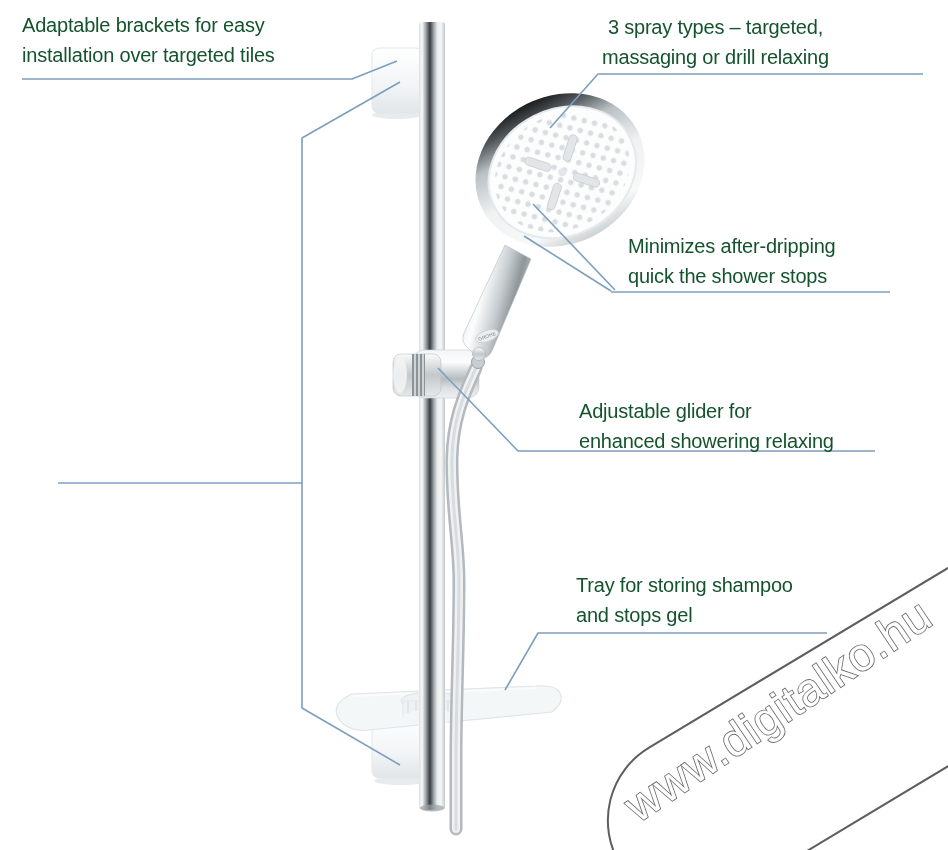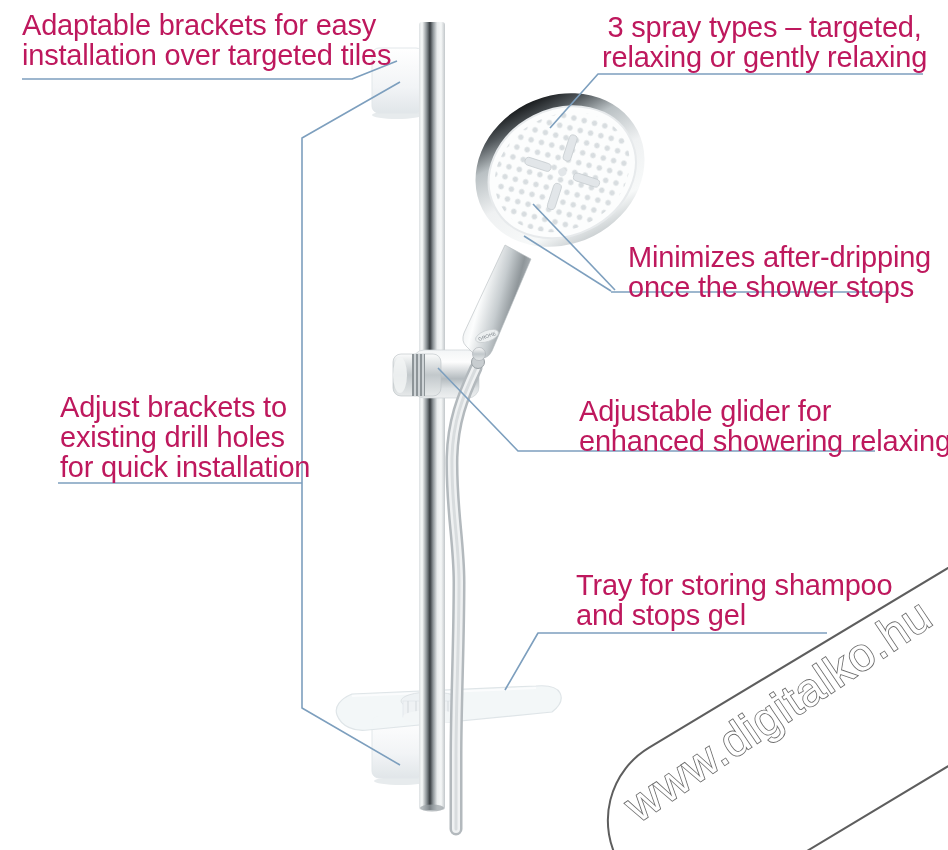--- a/index.html
+++ b/index.html
@@ -2,21 +2,21 @@
 <html><head>
 <meta charset="utf-8">
 <style>
   html,body{margin:0;padding:0;background:#ffffff;}
   .canvas{
     position:relative;width:948px;height:850px;overflow:hidden;
     background:#ffffff;font-family:"Liberation Sans",sans-serif;
   }
   svg.art{position:absolute;left:0;top:0;}
   .callout{
-    position:absolute;color:#be185d;font-size:29px;line-height:30px;
+    position:absolute;color:#14532d;font-size:20px;line-height:30px;
     letter-spacing:-0.2px;white-space:nowrap;
   }
   .callout .l{display:block;}
 </style>
 </head>
 <body>
 
 <div class="canvas">
 
   <svg class="art" width="948" height="850" viewBox="0 0 948 850">
@@ -169,33 +169,28 @@
     </g>
   </svg>
 
   <div class="callout" style="left:22px;top:10px;">
     <span class="l">Adaptable brackets for easy</span>
     <span class="l">installation over targeted tiles</span>
   </div>
 
   <div class="callout" style="left:602px;top:12px;text-align:center;">
     <span class="l">3 spray types – targeted,</span>
-    <span class="l">relaxing or gently relaxing</span>
-  </div>
-
-  <div class="callout" style="left:628px;top:242px;">
+    <span class="l">massaging or drill relaxing</span>
+  </div>
+
+  <div class="callout" style="left:628px;top:231px;">
     <span class="l">Minimizes after-dripping</span>
-    <span class="l">once the shower stops</span>
-  </div>
-
-  <div class="callout" style="left:60px;top:392px;">
-    <span class="l">Adjust brackets to</span>
-    <span class="l">existing drill holes</span>
-    <span class="l">for quick installation</span>
-  </div>
+    <span class="l">quick the shower stops</span>
+  </div>
+
 
   <div class="callout" style="left:532px;top:396px;margin-left:47px;">
     <span class="l">Adjustable glider for</span>
     <span class="l">enhanced showering relaxing</span>
   </div>
 
   <div class="callout" style="left:548px;top:570px;margin-left:28px;">
     <span class="l">Tray for storing shampoo</span>
     <span class="l">and stops gel</span>
   </div>

